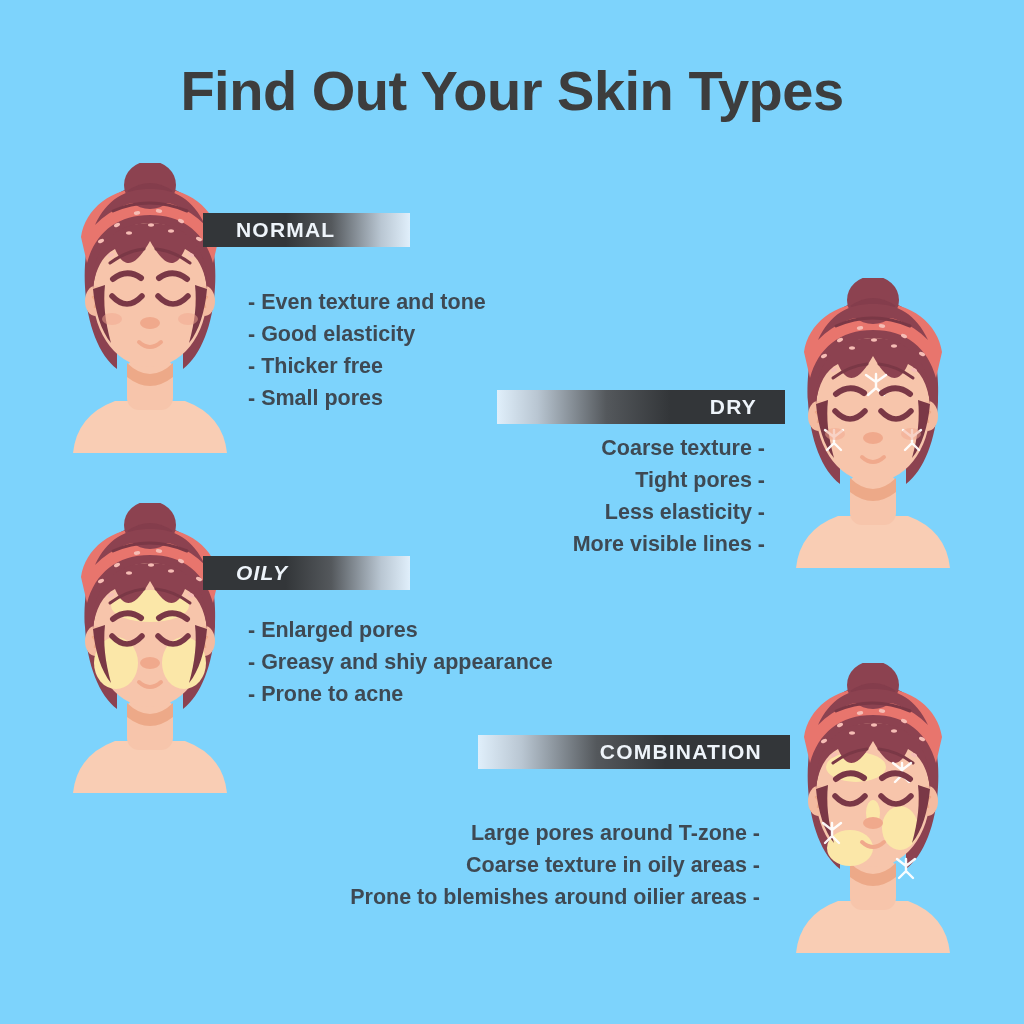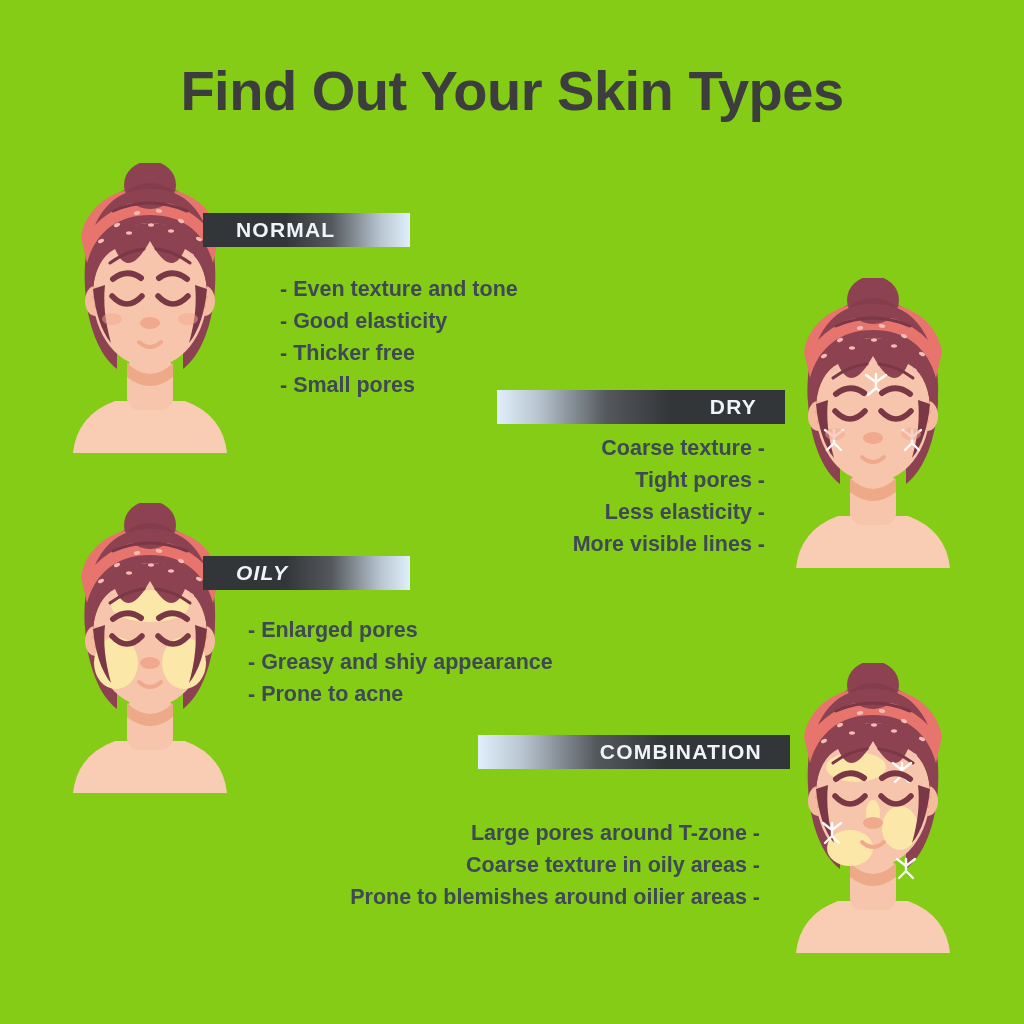--- a/index.html
+++ b/index.html
@@ -14,21 +14,21 @@
   body {
     background: #e0effb;
     font-family: "Liberation Sans", sans-serif;
     position: relative;
   }
 
   .canvas {
     position: relative;
     width: 1024px;
     height: 1024px;
-    background: #84cc16;
+    background: #7dd3fc;
   }
 
   
   .title {
     position: absolute;
     left: 0;
     top: 58px;
     width: 1024px;
     text-align: center;
     font-size: 56px;
@@ -146,21 +146,21 @@
         <ellipse cx="95" cy="160" rx="10" ry="6" fill="#f0a98c"></ellipse>
 
         <path d="M84 179 q11 10 22 0" stroke="#f0a98c" stroke-width="4" fill="none" stroke-linecap="round"></path>
       </svg>
     </div>
 
     <div class="label-bar ltr" style="left:203px; top:213px; width:207px;">
       <span>NORMAL</span>
     </div>
 
-    <div class="bullets left" style="left:248px; top:273px;margin-left:32px;">
+    <div class="bullets left" style="left:248px; top:286px;">
       <div>- Even texture and tone</div>
       <div>- Good elasticity</div>
       <div>- Thicker free</div>
       <div>- Small pores</div>
     </div>
   </div>
 
   <div class="section">
 
     <div class="face-wrap" style="left:778px; top:278px;">

